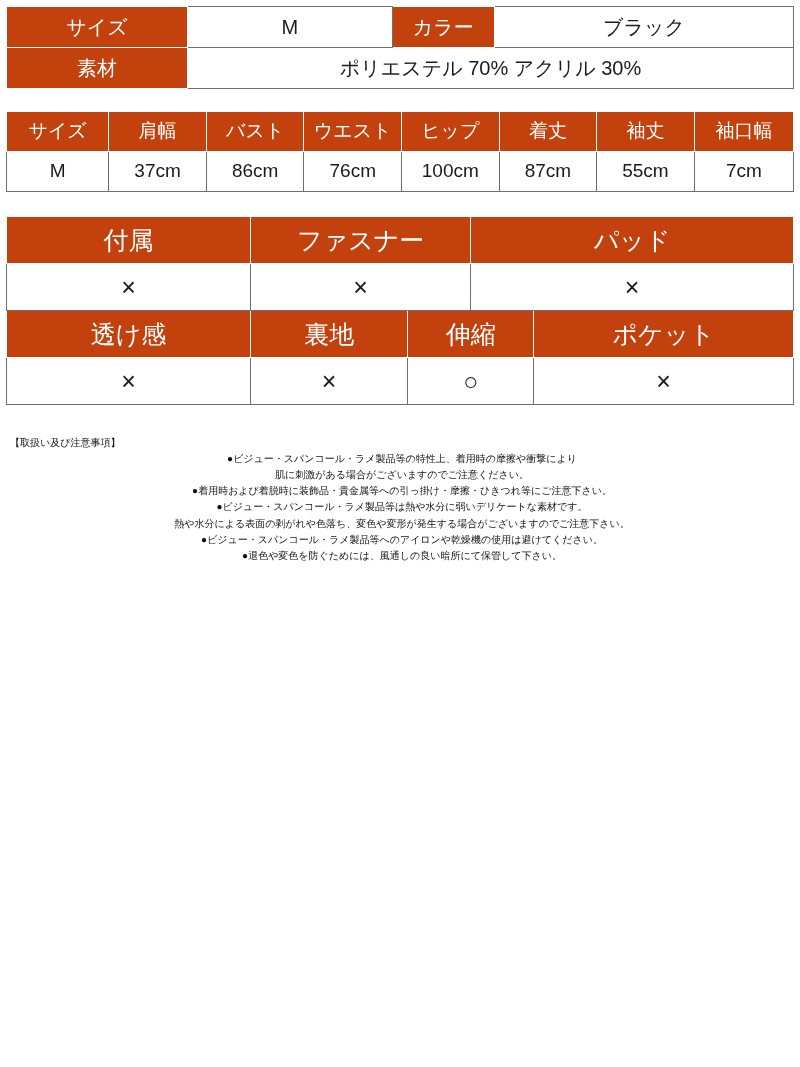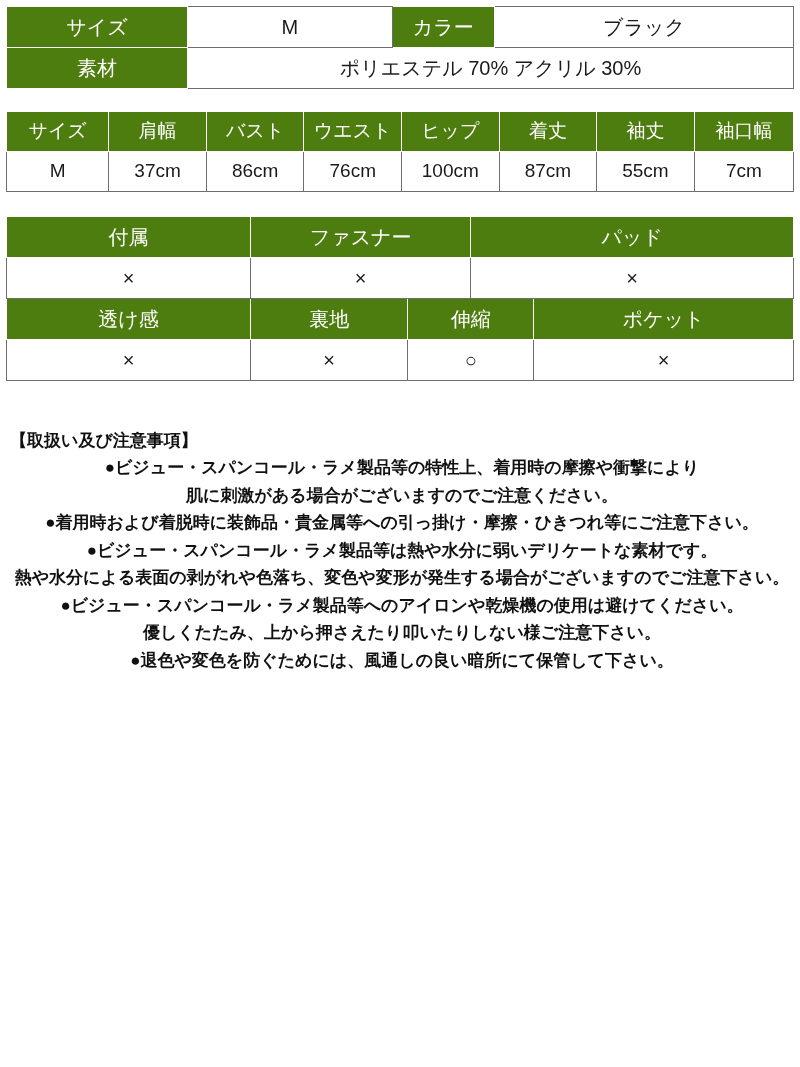--- a/index.html
+++ b/index.html
@@ -27,50 +27,49 @@
     border: 1px solid #ffffff;
     text-align: center;
     vertical-align: middle;
     font-size: 20px;
     line-height: 1.2;
     padding: 8px 2px;
     background: #ffffff;
     color: #000000;
   }
   .hdr {
-    background: #4d7c0f;
+    background: #c2410c;
     color: #ffffff;
     font-weight: normal;
   }
   .val {
     background: #ffffff;
     color: #1a1a1a;
     border: 1px solid #6e6e6e;
   }
   
   #tbl-spec td { height: 36px; }
   #tbl-spec .hdr { border: 1px solid #ffffff; }
   
   #tbl-measure { margin-top: 22px; }
   #tbl-measure td { font-size: 19px; height: 34px; }
   #tbl-measure .hdr { border: 1px solid #ffffff; }
   #tbl-measure .val { border: 1px solid #6e6e6e; }
   
   #tbl-features { margin-top: 24px; }
-  #tbl-features td { height: 34px; font-size: 20px; text-align: center; }
+  #tbl-features td { height: 34px; font-size: 25px; text-align: center; }
   #tbl-features .hdr { border: 1px solid #ffffff; }
   #tbl-features .val { border: 1px solid #6e6e6e; }
   .mark { font-size: 19px; }
   .notes {
-    margin-top: 46px;
+    margin-top: 30px;
     padding-left: 4px;
-    font-size: 17px;
+    font-size: 10px;
     line-height: 1.62;
     color: #111111;
-    font-weight: bold;
   }
   .notes .note-title { display: block; }
   .notes .note-line { display: block; white-space: pre; text-align: center; }
 </style>
 </head>
 <body>
 
 <div class="page">
 
   <table id="tbl-spec">
@@ -167,17 +166,16 @@
   </table>
 
   <div class="notes">
     <span class="note-title">【取扱い及び注意事項】</span>
     <span class="note-line">●ビジュー・スパンコール・ラメ製品等の特性上、着用時の摩擦や衝撃により</span>
     <span class="note-line">肌に刺激がある場合がございますのでご注意ください。</span>
     <span class="note-line">●着用時および着脱時に装飾品・貴金属等への引っ掛け・摩擦・ひきつれ等にご注意下さい。</span>
     <span class="note-line">●ビジュー・スパンコール・ラメ製品等は熱や水分に弱いデリケートな素材です。</span>
     <span class="note-line">熱や水分による表面の剥がれや色落ち、変色や変形が発生する場合がございますのでご注意下さい。</span>
     <span class="note-line">●ビジュー・スパンコール・ラメ製品等へのアイロンや乾燥機の使用は避けてください。</span>
-    <span class="note-line">優しくたたみ、上から押さえたり叩いたりしない様ご注意下さい。</span>
     <span class="note-line">●退色や変色を防ぐためには、風通しの良い暗所にて保管して下さい。</span>
   </div>
 
 </div>
 
 </body></html>

